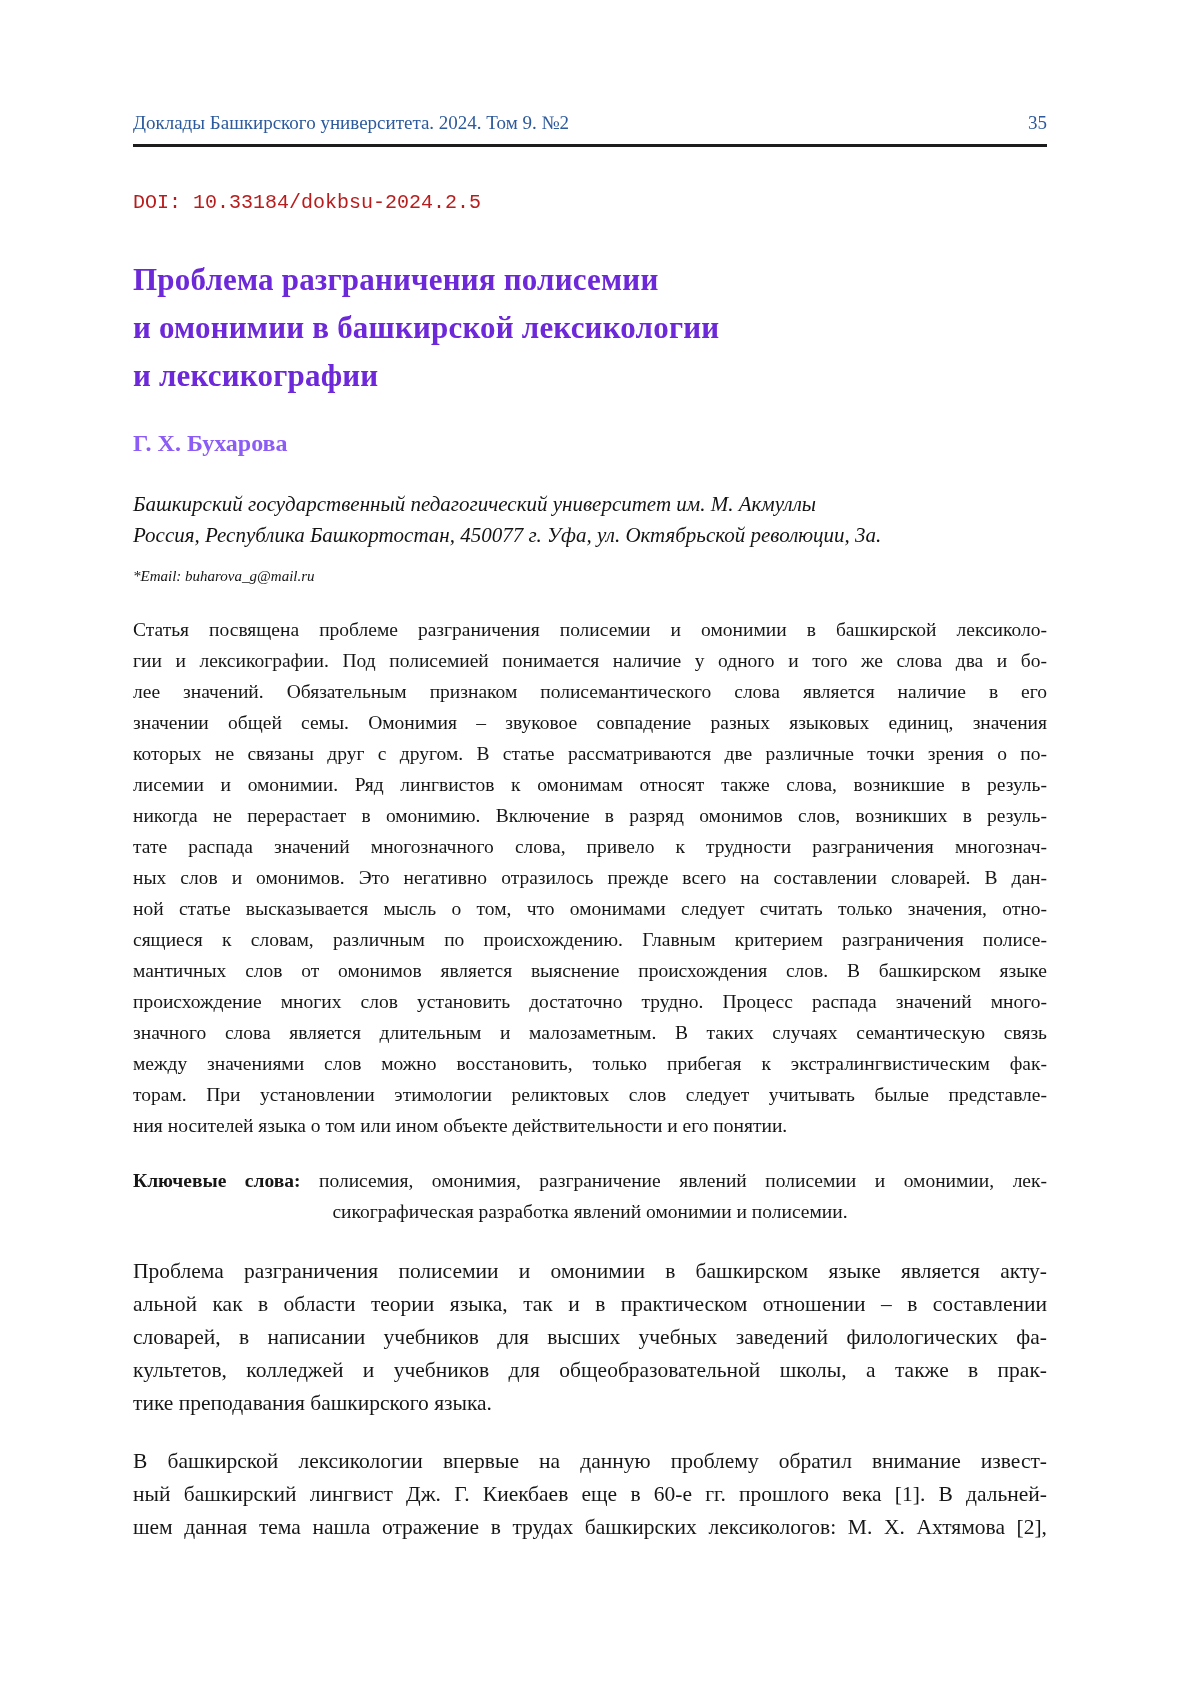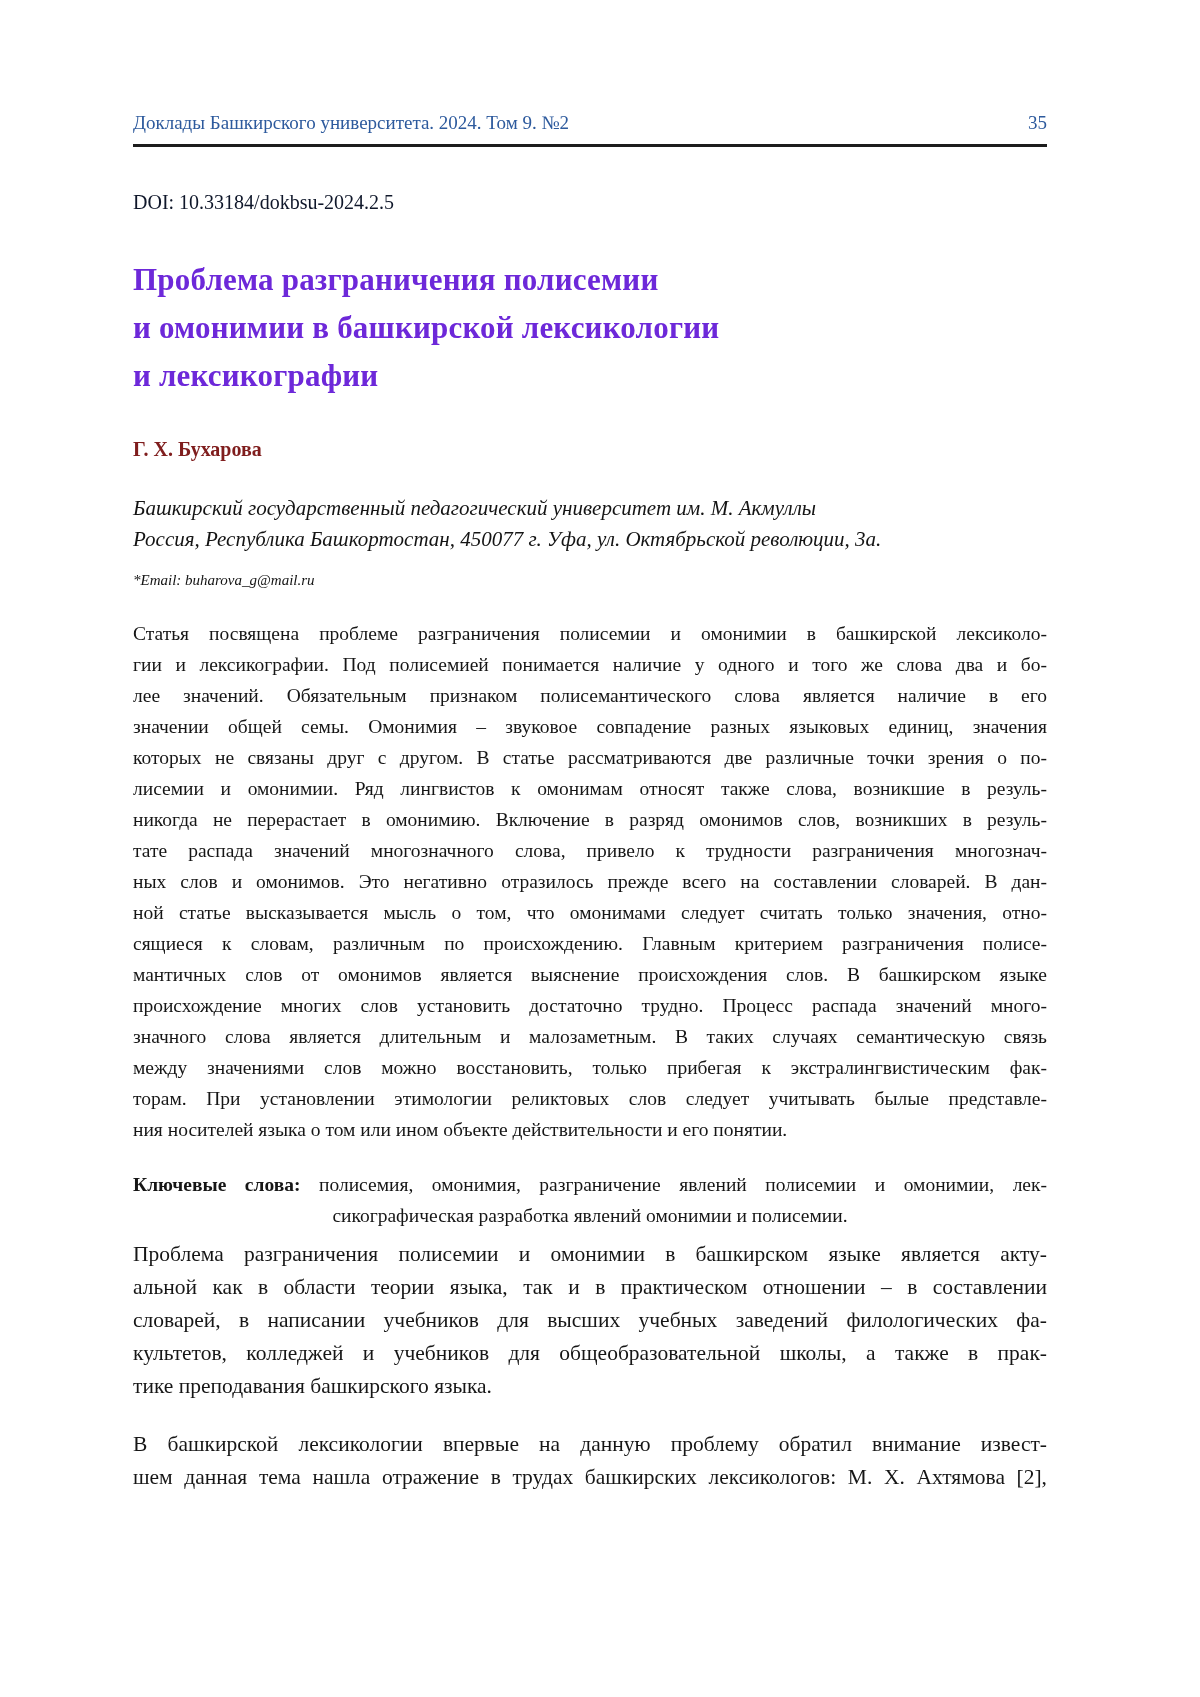--- a/index.html
+++ b/index.html
@@ -32,37 +32,38 @@
   .header-rule {
     margin-top: 9px;
     border: none;
     border-top: 3px solid #1c1c1c;
     width: 100%;
   }
   
   .doi {
     margin-top: 44px;
     font-size: 20px;
-    color: #0f172a;
+    color: #b91c1c;
+    font-family: Liberation Mono, monospace;
   }
   
   .title {
     margin-top: 42px;
     font-weight: bold;
     font-size: 31px;
     line-height: 48px;
     color: #6d28d9;
     letter-spacing: 0.2px;
   }
   
   .author {
-    margin-top: 38px;
+    margin-top: 30px;
     font-weight: bold;
-    font-size: 20px;
-    color: #7f1d1d;
+    font-size: 24px;
+    color: #8b5cf6;
   }
   
   .affiliation {
     margin-top: 32px;
     font-style: italic;
     font-size: 21px;
     line-height: 31px;
     color: #141414;
   }
   
@@ -82,21 +83,21 @@
     margin-top: 24px;
     font-size: 19.5px;
     line-height: 31px;
   }
   .kw-label { font-weight: bold; }
   
   .body-par {
     font-size: 21.5px;
     line-height: 33px;
   }
-  .body-par1 { margin-top: 7px; }
+  .body-par1 { margin-top: 28px; }
   .body-par2 { margin-top: 25px; }
   
   .jpara > div {
     text-align: justify;
     text-align-last: justify;
   }
   .jpara > div.last {
     text-align-last: left;
   }
   .jpara.flush-last > div.last {
@@ -168,16 +169,17 @@
   <div class="body-par body-par1 jpara">
       <div class="body-line">Проблема разграничения полисемии и омонимии в башкирском языке является акту-</div>
       <div class="body-line">альной как в области теории языка, так и в практическом отношении – в составлении</div>
       <div class="body-line">словарей, в написании учебников для высших учебных заведений филологических фа-</div>
       <div class="body-line">культетов, колледжей и учебников для общеобразовательной школы, а также в прак-</div>
       <div class="body-line last">тике преподавания башкирского языка.</div>
     </div>
 
   <div class="body-par body-par2 jpara flush-last">
       <div class="body-line">В башкирской лексикологии впервые на данную проблему обратил внимание извест-</div>
+      <div class="body-line">ный башкирский лингвист Дж. Г. Киекбаев еще в 60-е гг. прошлого века [1]. В дальней-</div>
       <div class="body-line last">шем данная тема нашла отражение в трудах башкирских лексикологов: М. Х. Ахтямова [2],</div>
     </div>
 
 </div>
 
 </body></html>

